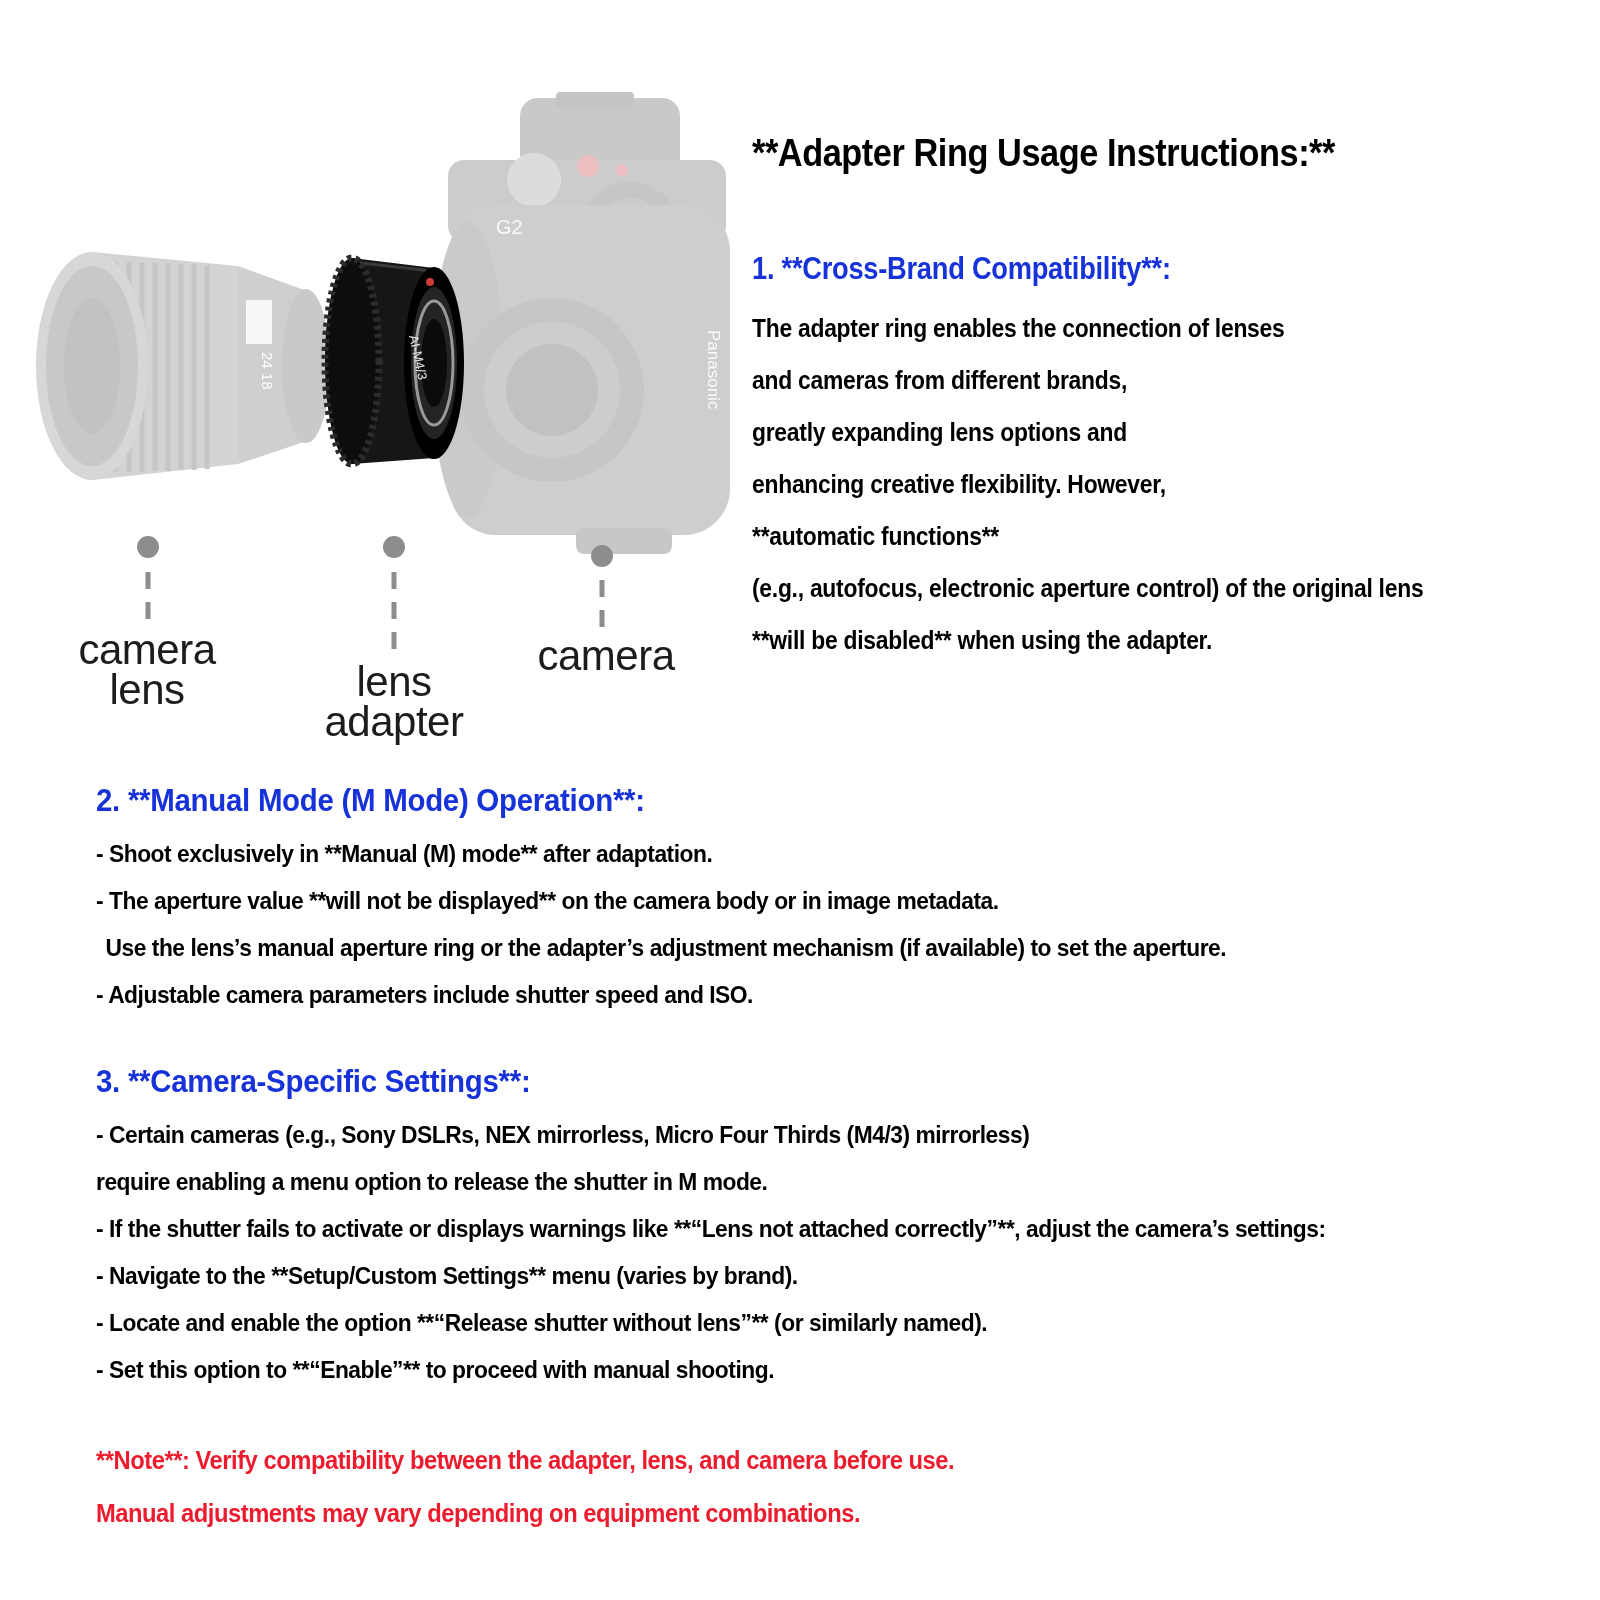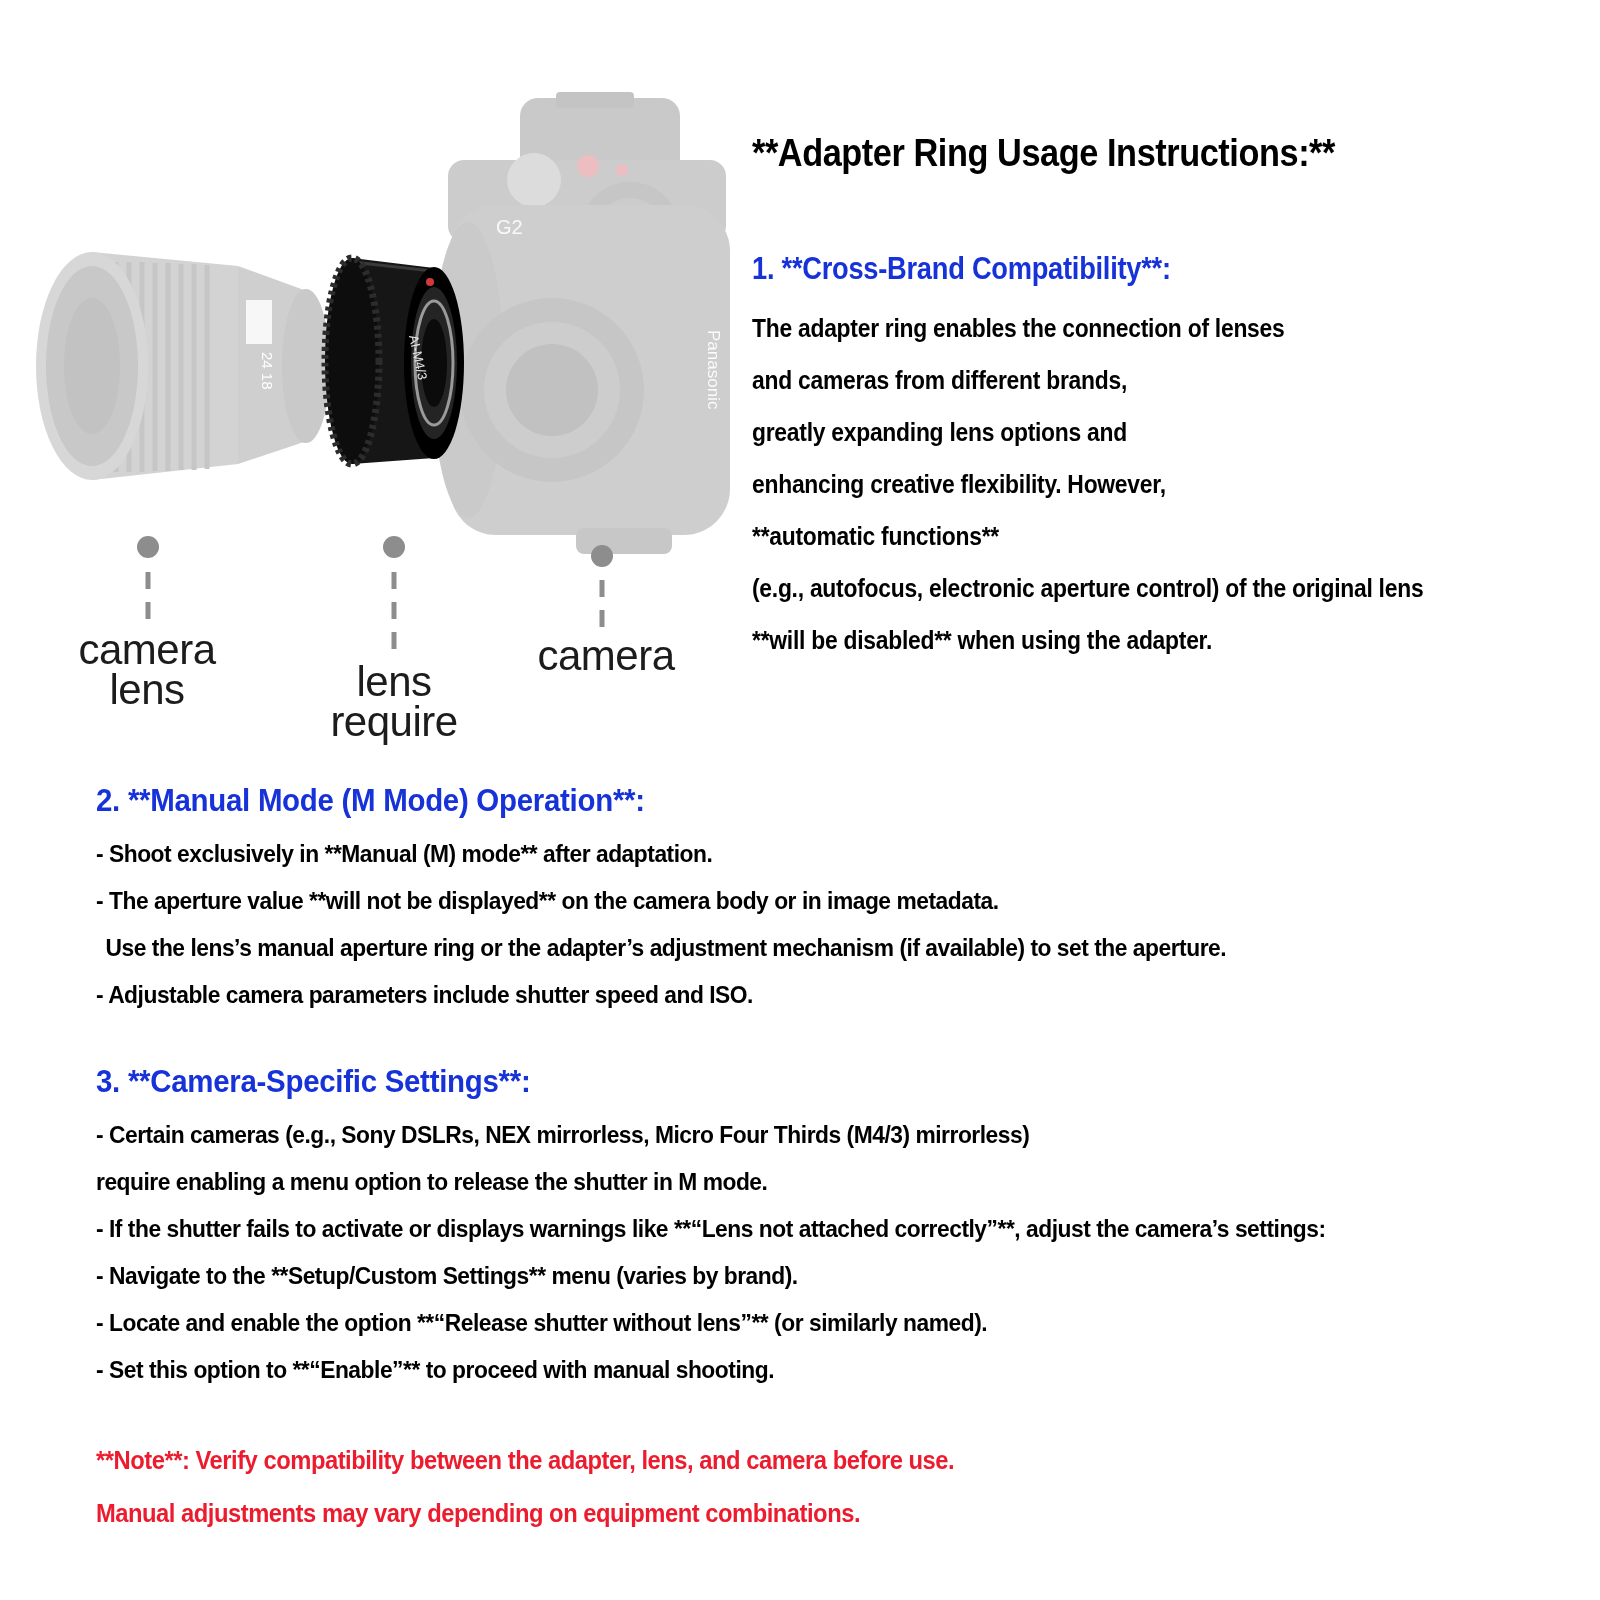--- a/index.html
+++ b/index.html
@@ -169,21 +169,21 @@
       <line x1="602" y1="580" x2="602" y2="628" stroke-width="5" stroke-dasharray="17 13"></line>
     </g>
   </svg>
 
   <div class="dev-label label-lens">
     <div>camera</div>
     <div>lens</div>
   </div>
   <div class="dev-label label-adapter">
     <div>lens</div>
-    <div>require</div>
+    <div>adapter</div>
   </div>
   <div class="dev-label label-camera">
     <div>camera</div>
   </div>
 
   <div class="right-col">
     <div class="title">**Adapter Ring Usage Instructions:**</div>
     <div class="heading r-heading">1. **Cross-Brand Compatibility**:</div>
     <div class="r-lines">
       <div class="r-line">The adapter ring enables the connection of lenses</div>

